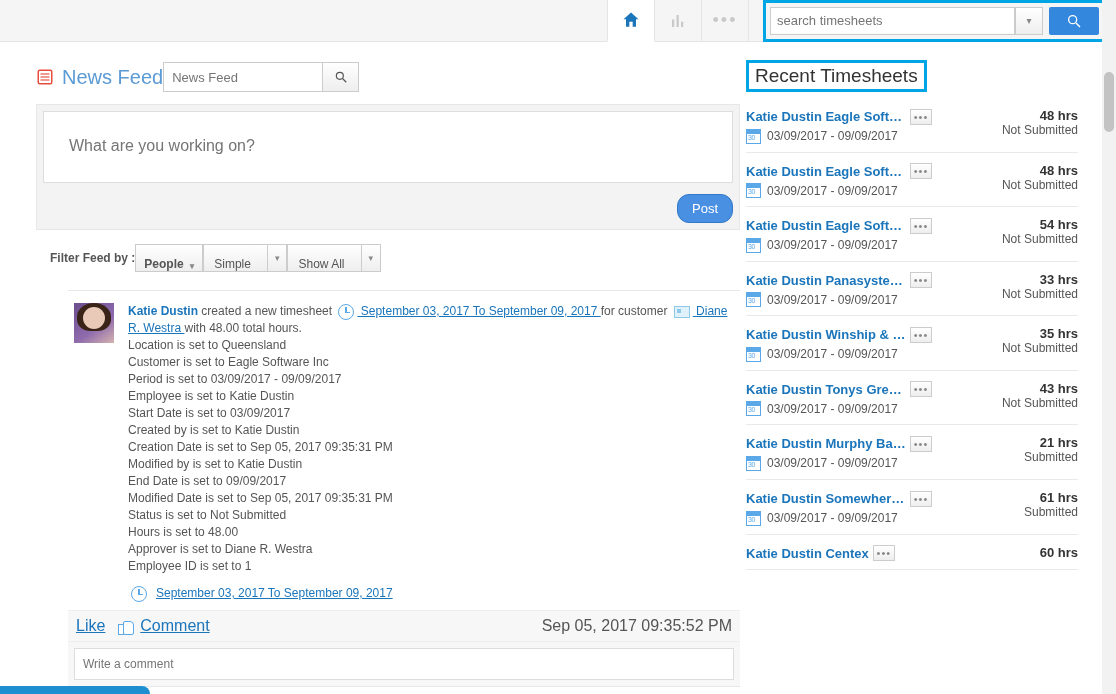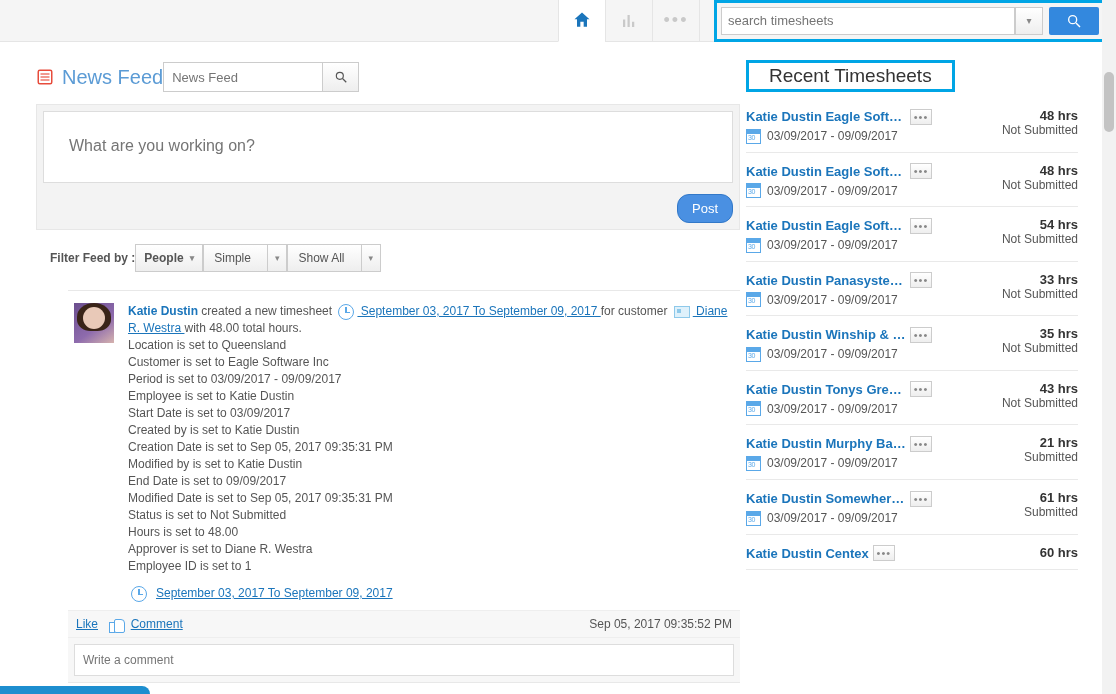--- a/index.html
+++ b/index.html
@@ -6,21 +6,21 @@
   body { font-family: Arial, Helvetica, sans-serif; font-size: 13px; color: #555; background: #fff; width: 1116px; }
   a { color: #1B75BB; text-decoration: none; }
 
   
   .topbar { height: 42px; background: #f5f5f5; border-bottom: 1px solid #e5e5e5; display: flex; align-items: center; }
   .topbar-spacer { flex: 1; }
   .topbar-tab { width: 47px; height: 42px; border-left: 1px solid #e5e5e5; display: flex; align-items: center; justify-content: center; color: #bbb; font-size: 18px; }
   .topbar-tab.active { background: #fff; border-bottom: 1px solid #fff; color: #1B75BB; }
   .topbar-tabs-wrap { border-right: 1px solid #e5e5e5; display:flex; }
   .searchbox-wrap { margin-left: 14px; display:flex; align-items:center; padding:4px; border:3px solid #00a5e5; margin-right:10px;}
-  .search-input { width: 294px; height: 28px; border: 1px solid #ccc; padding: 2px 6px; font-size: 13px; color:#4d7c0f;}
+  .search-input { width: 245px; height: 28px; border: 1px solid #ccc; padding: 2px 6px; font-size: 13px; color:#4d7c0f;}
   .search-dd { width: 28px; height: 28px; border: 1px solid #ccc; border-left:1px solid #ccc; background: linear-gradient(#fff,#eee); display:flex; align-items:center; justify-content:center; color:#888; font-size:10px;}
   .search-btn { width: 50px; height: 28px; background: #3388de; color:#fff; border:none; margin-left:6px; display:flex; align-items:center; justify-content:center; border-radius:2px;}
 
   
   .container { display: flex; padding: 0; }
   .main { width: 740px; padding: 20px 0 20px 36px; }
   .sidebar { width: 356px; padding: 18px 18px 18px 6px; }
 
   
   .nf-head { display: flex; align-items: center; justify-content: flex-start; margin-bottom: 12px;}
@@ -30,21 +30,21 @@
   .nf-search input { width: 160px; height:30px; border:1px solid #ccc; padding:2px 8px; font-size:13px;}
   .nf-search-btn { width:36px; height:30px; border:1px solid #ccc; border-left:none; background:linear-gradient(#fff,#eee); color:#555; display:flex; align-items:center; justify-content:center;}
 
   
   .composer-box { background:#f3f3f3; border:1px solid #e7e7e7; padding:6px; margin-bottom:14px;}
   .composer { width:100%; height:72px; border:1px solid #ddd; padding:25px; font-size:16px; resize:none; font-family:inherit; color:#888;}
   .composer-actions { text-align:right; padding-top:8px;}
   .post-btn { background:#4a90e2; color:#fff; border:1px solid #3278c8; padding:6px 14px; font-size:13px; border-radius:12px; }
 
   .filter-row { display:flex; align-items:center; font-size:12px; font-weight:bold; margin-bottom:18px; padding-left:14px;}
-  .fdd { display:inline-flex; align-items:center; border:1px solid #ccc; background:linear-gradient(#fff,#eee); height:28px; padding:0 8px; font-size:12px; font-weight:normal; color:#555; gap:6px;}
+  .fdd { display:inline-flex; align-items:flex-end; border:1px solid #ccc; background:linear-gradient(#fff,#eee); height:28px; padding:0 8px; font-size:12px; font-weight:normal; color:#555; gap:6px;}
   .fdd.people { font-weight:bold;}
   .fdd .caret { font-size:9px; color:#888;}
   .fdd.split { padding:0;}
   .fdd.split .lbl { padding:0 10px;}
   .fdd.split .arrow { border-left:1px solid #ccc; padding:0 7px; height:100%; display:flex; align-items:center;}
 
   
   .feed-item { border:1px solid #e8e8e8; border-left:none; border-right:none; padding:0;margin-left:32px;}
   .feed-body { display:flex; padding:12px 6px 8px 6px; gap:14px;}
   .avatar { width:40px; height:40px; background:linear-gradient(145deg,#6b4e8e 0%,#8e6bad 60%,#d6b3ae 100%); flex-shrink:0; position:relative; overflow:hidden;}
@@ -55,30 +55,30 @@
   .feed-text .head-line .author { font-weight:bold; text-decoration:none;}
   .clock-icon { display:inline-flex; width:16px; height:16px; border:1.5px solid #5aa8e8; border-radius:50%; position:relative; vertical-align:middle; margin:0 3px;}
   .clock-icon::after{content:""; position:absolute; left:6px; top:2px; width:1.5px; height:6px; background:#5aa8e8;}
   .clock-icon::before{content:""; position:absolute; left:6px; top:7px; width:5px; height:1.5px; background:#5aa8e8;}
   .card-icon { display:inline-block; width:16px; height:12px; background:#dff1fb; border:1px solid #8ec9ea; vertical-align:middle; margin:0 3px; position:relative;}
   .card-icon::after{content:""; position:absolute; left:2px; top:2px; width:4px; height:4px; background:#8ec9ea;}
   .detail-lines { margin-top:0px;}
   .period-link { display:flex; align-items:center; gap:6px; margin-top:10px; }
   .period-link a { text-decoration:underline; font-size:12px;}
 
-  .feed-footer { background:#f7f7f7; border-top:1px solid #eee; padding:6px 8px; font-size:12px; display:flex; align-items:center; justify-content:space-between;}
+  .feed-footer { background:#f7f7f7; border-top:1px solid #eee; padding:6px 8px; font-size:16px; display:flex; align-items:center; justify-content:space-between;}
   .feed-footer .left a { text-decoration:underline; margin-right:4px;}
   .thumb-icon { display:inline-block; width:14px; height:12px; position:relative; vertical-align:middle; margin:0 4px;}
   .thumb-icon::before{content:""; position:absolute; left:0; top:3px; width:4px; height:9px; background:#fff; border:1px solid #5aa8e8;}
   .thumb-icon::after{content:""; position:absolute; left:5px; top:0; width:9px; height:12px; background:#fff; border:1px solid #5aa8e8; border-radius:2px 4px 2px 2px;}
   .comment-input-wrap { border-top:1px solid #eee; background:#f7f7f7; padding:6px;}
   .comment-input { width:100%; height:32px; border:1px solid #ddd; padding:6px 8px; font-size:12px; color:#888;}
 
   
-  .panel-title { font-size:19px; color:#333; border:3px solid #00a5e5; display:inline-block; padding:2px 20px; margin-bottom:6px;}
+  .panel-title { font-size:19px; color:#333; border:3px solid #00a5e5; display:inline-block; padding:2px 6px; margin-bottom:6px;}
   .ts-item { border-bottom:1px solid #e9e9e9; padding:10px 0 8px 0; display:flex; justify-content:space-between; gap:8px;}
   .ts-left { max-width:210px;}
   .ts-title { color:#1B75BB; font-weight:bold; font-size:13px; white-space:nowrap; overflow:hidden; text-overflow:ellipsis; display:inline-block; max-width:160px; vertical-align:middle;}
   .dots-btn { display:inline-flex; align-items:center; justify-content:center; width:22px; height:16px; border:1px solid #ccc; background:linear-gradient(#fff,#eee); color:#888; font-size:11px; letter-spacing:1px; vertical-align:middle; margin-left:4px;}
   .ts-date { display:flex; align-items:center; gap:6px; margin-top:4px; color:#555; font-size:12px;}
   .cal-icon { width:15px; height:15px; border:1px solid #5aa8e8; position:relative; display:inline-block;}
   .cal-icon::before{ content:""; position:absolute; top:0; left:0; right:0; height:4px; background:#5aa8e8;}
   .cal-icon::after{ content:"30"; position:absolute; left:1px; top:4px; font-size:7px; color:#5aa8e8; letter-spacing:-0.5px;}
   .ts-right { text-align:right; font-size:12px; white-space:nowrap;}
   .ts-right .hrs { font-weight:bold; color:#333; font-size:13px;}

